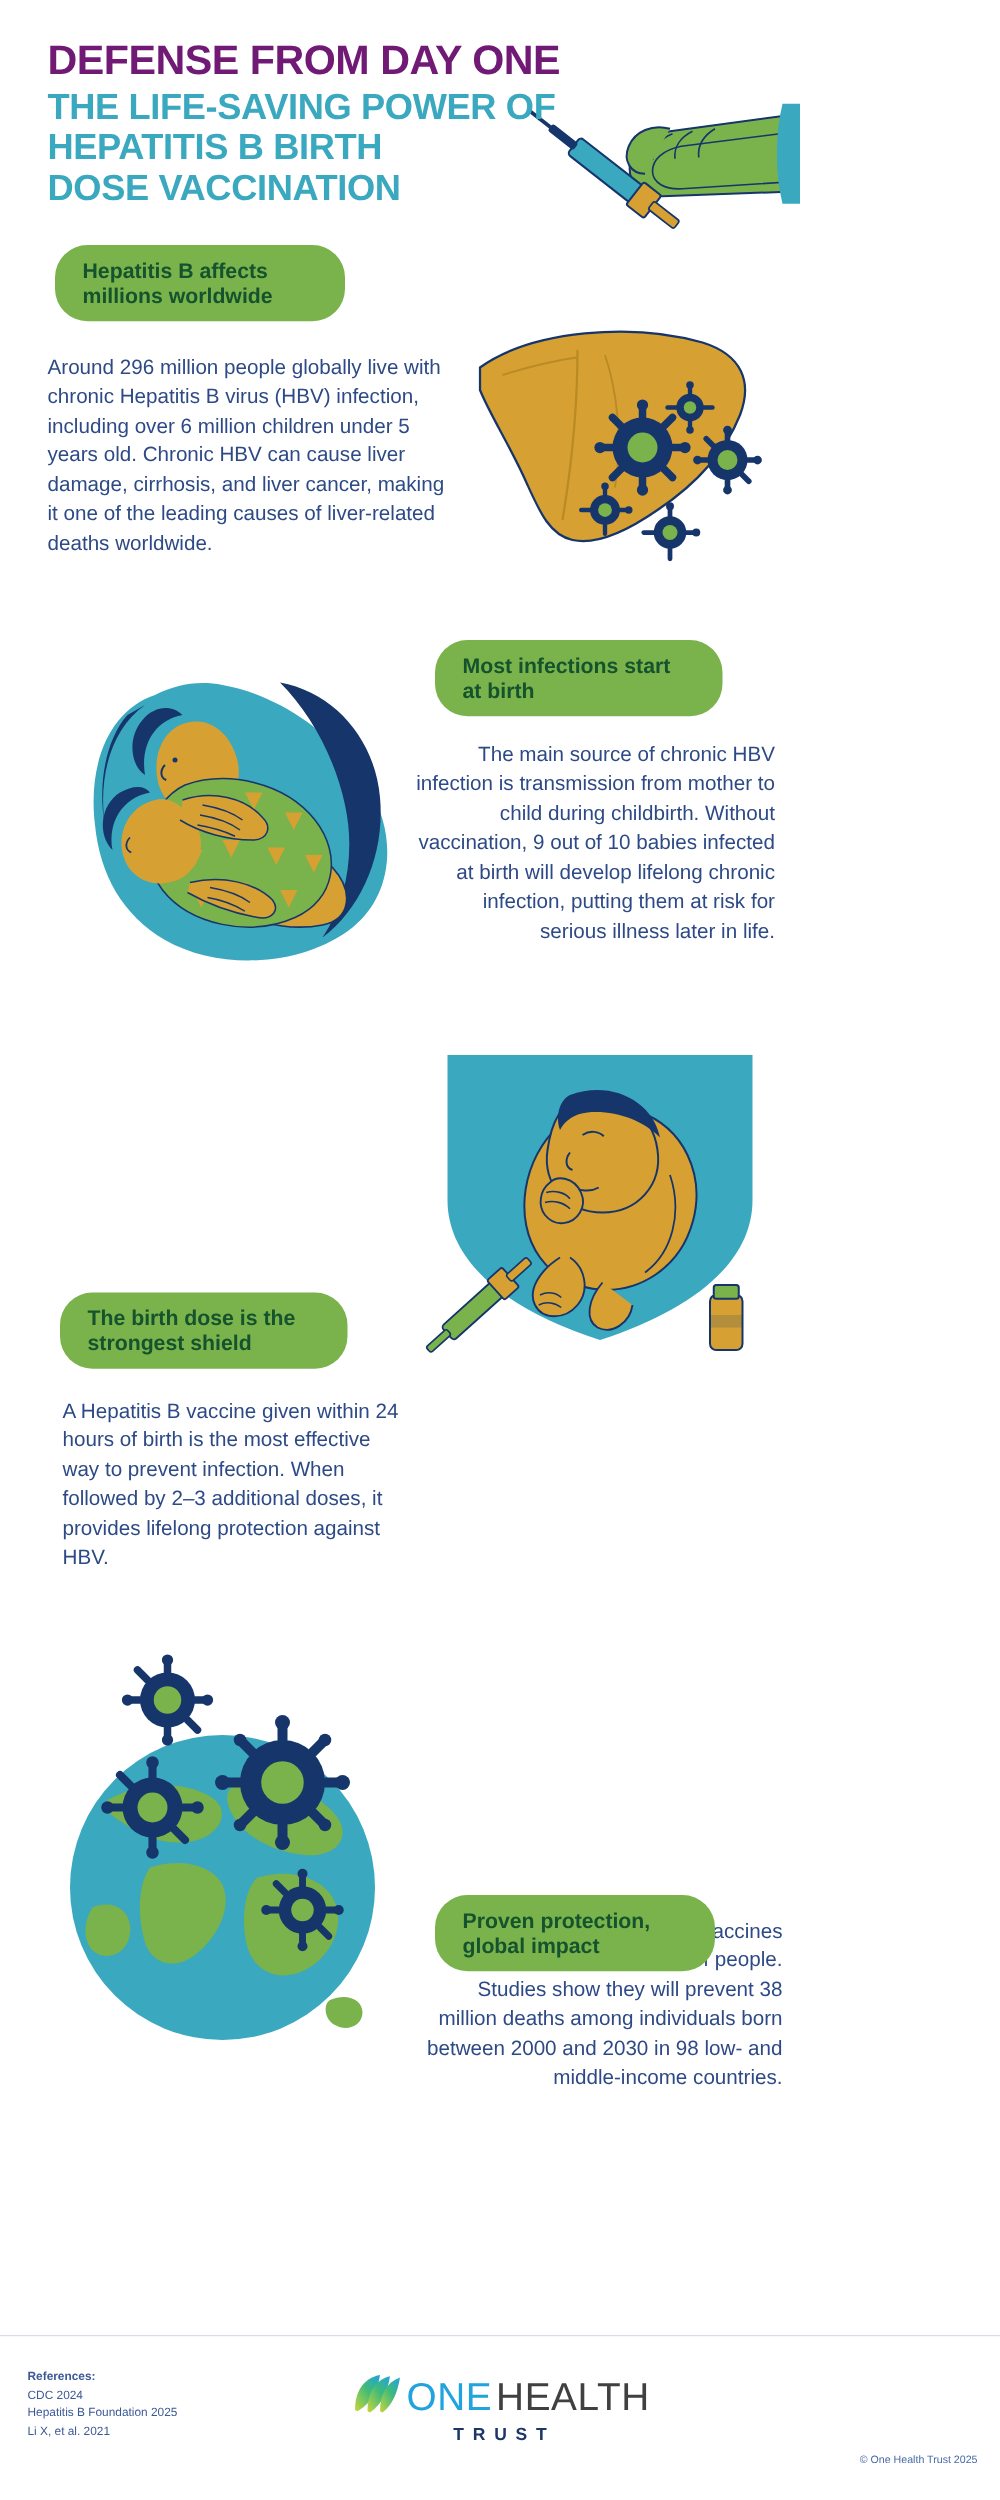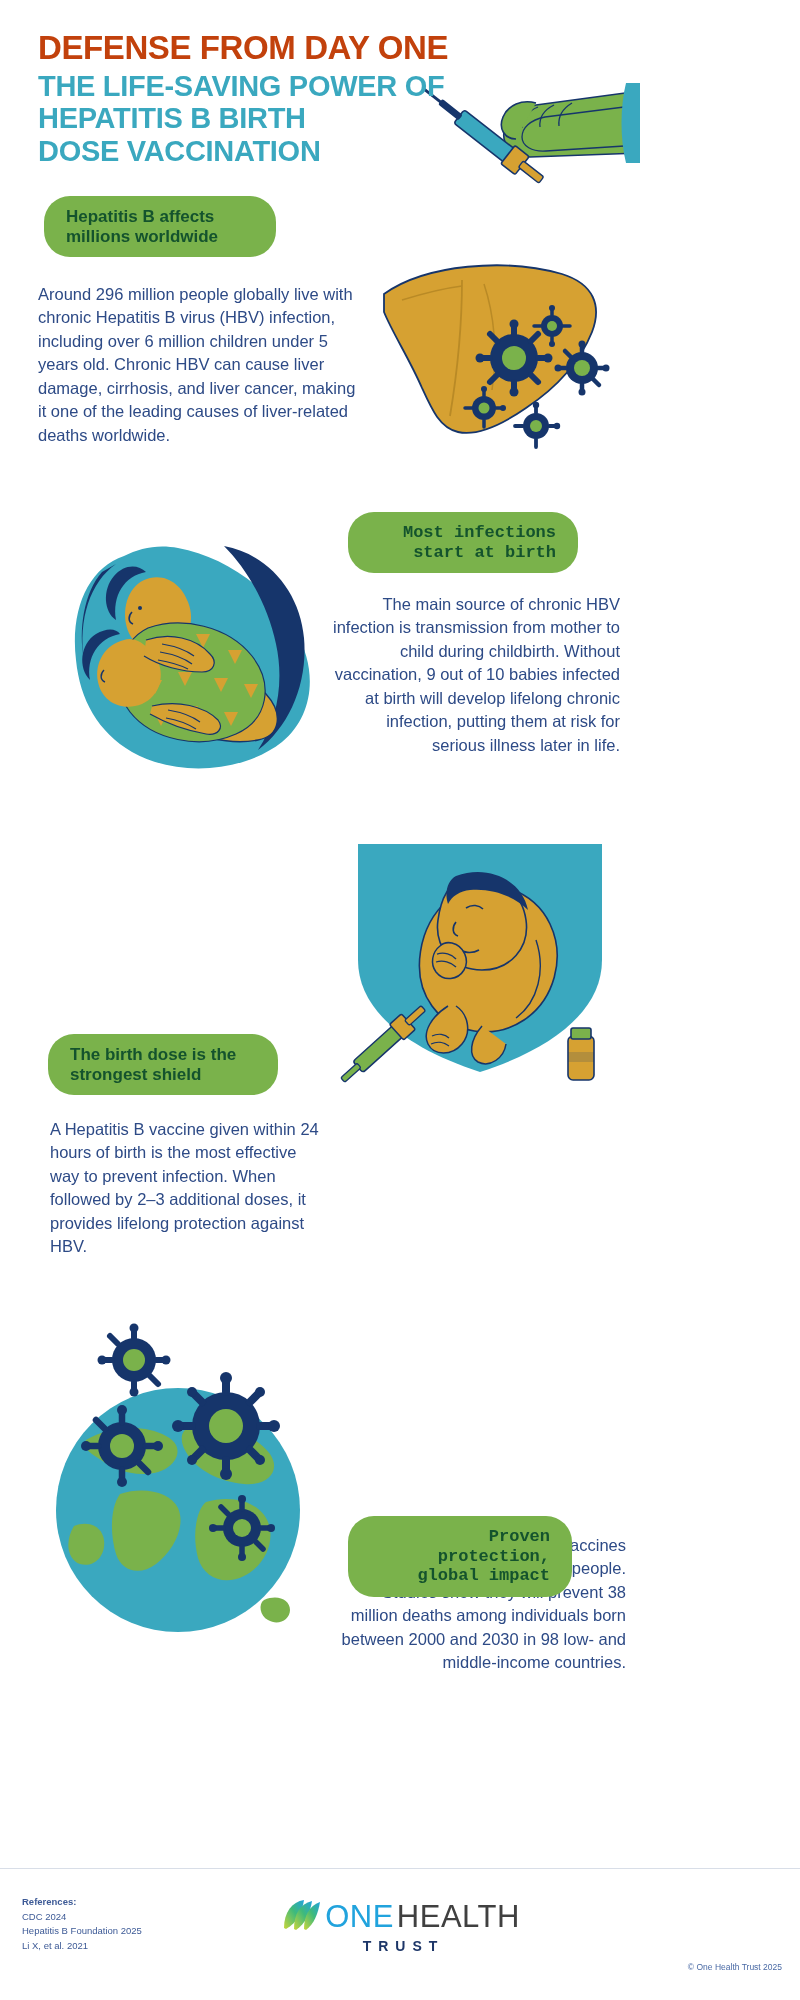--- a/index.html
+++ b/index.html
@@ -24,21 +24,21 @@
     position: absolute;
     left: 38px;
     top: 30px;
     width: 470px;
     z-index: 5;
   }
   .title-main {
     font-size: 33px;
     font-weight: bold;
     letter-spacing: -0.4px;
-    color: #c2410c;
+    color: #701a75;
     line-height: 1.08;
     text-transform: uppercase;
   }
   .title-sub {
     margin-top: 4px;
     font-size: 29px;
     font-weight: bold;
     letter-spacing: -0.3px;
     color: #3aa8bf;
     line-height: 1.12;
@@ -51,21 +51,21 @@
     background: #7ab24b;
     color: #14532d;
     font-size: 17px;
     font-weight: bold;
     line-height: 1.16;
     border-radius: 26px;
     padding: 11px 22px;
     z-index: 6;
   }
   .badge.left  { text-align: left; }
-  .badge.right { text-align: right; font-family: Liberation Mono, monospace; }
+  .badge.right { text-align: left; }
 
   
   .para {
     position: absolute;
     color: #2d4a86;
     font-size: 16.5px;
     line-height: 1.42;
     z-index: 4;
   }
   .para.align-left  { text-align: left; }

